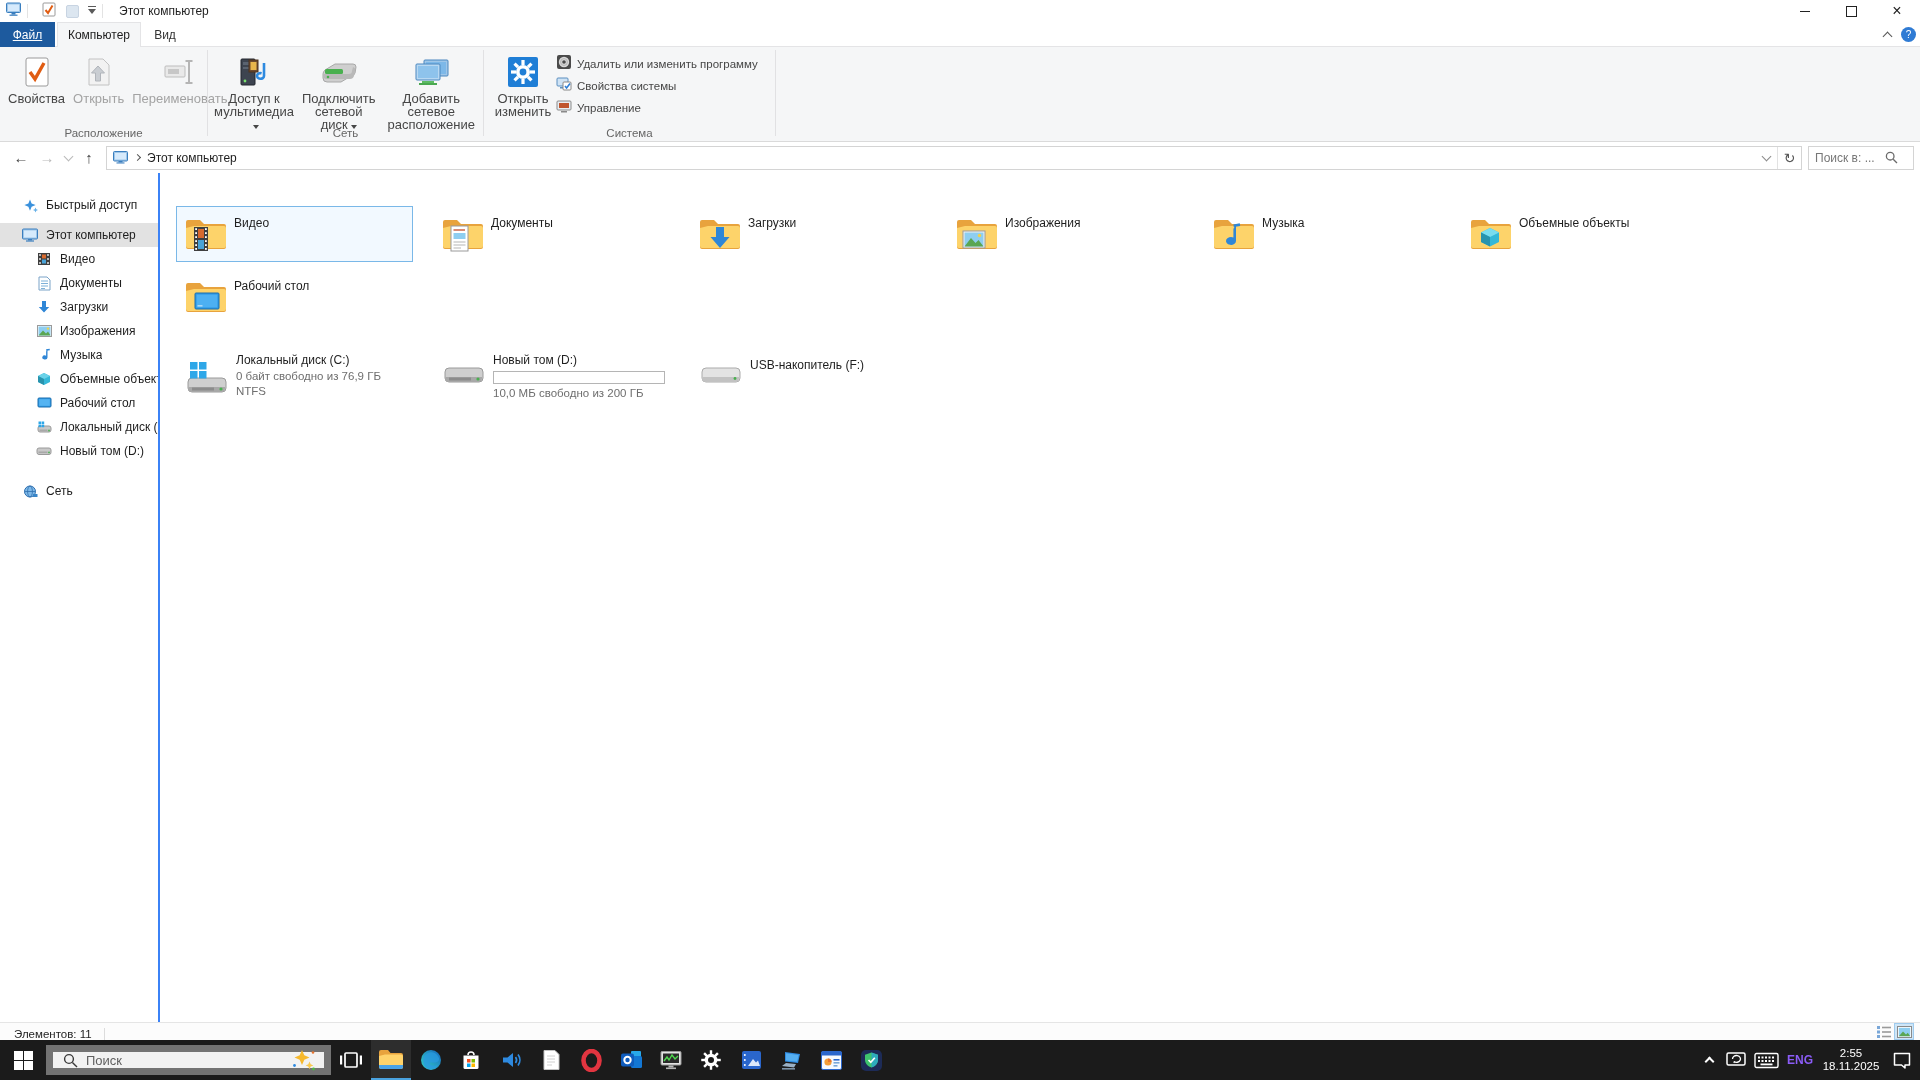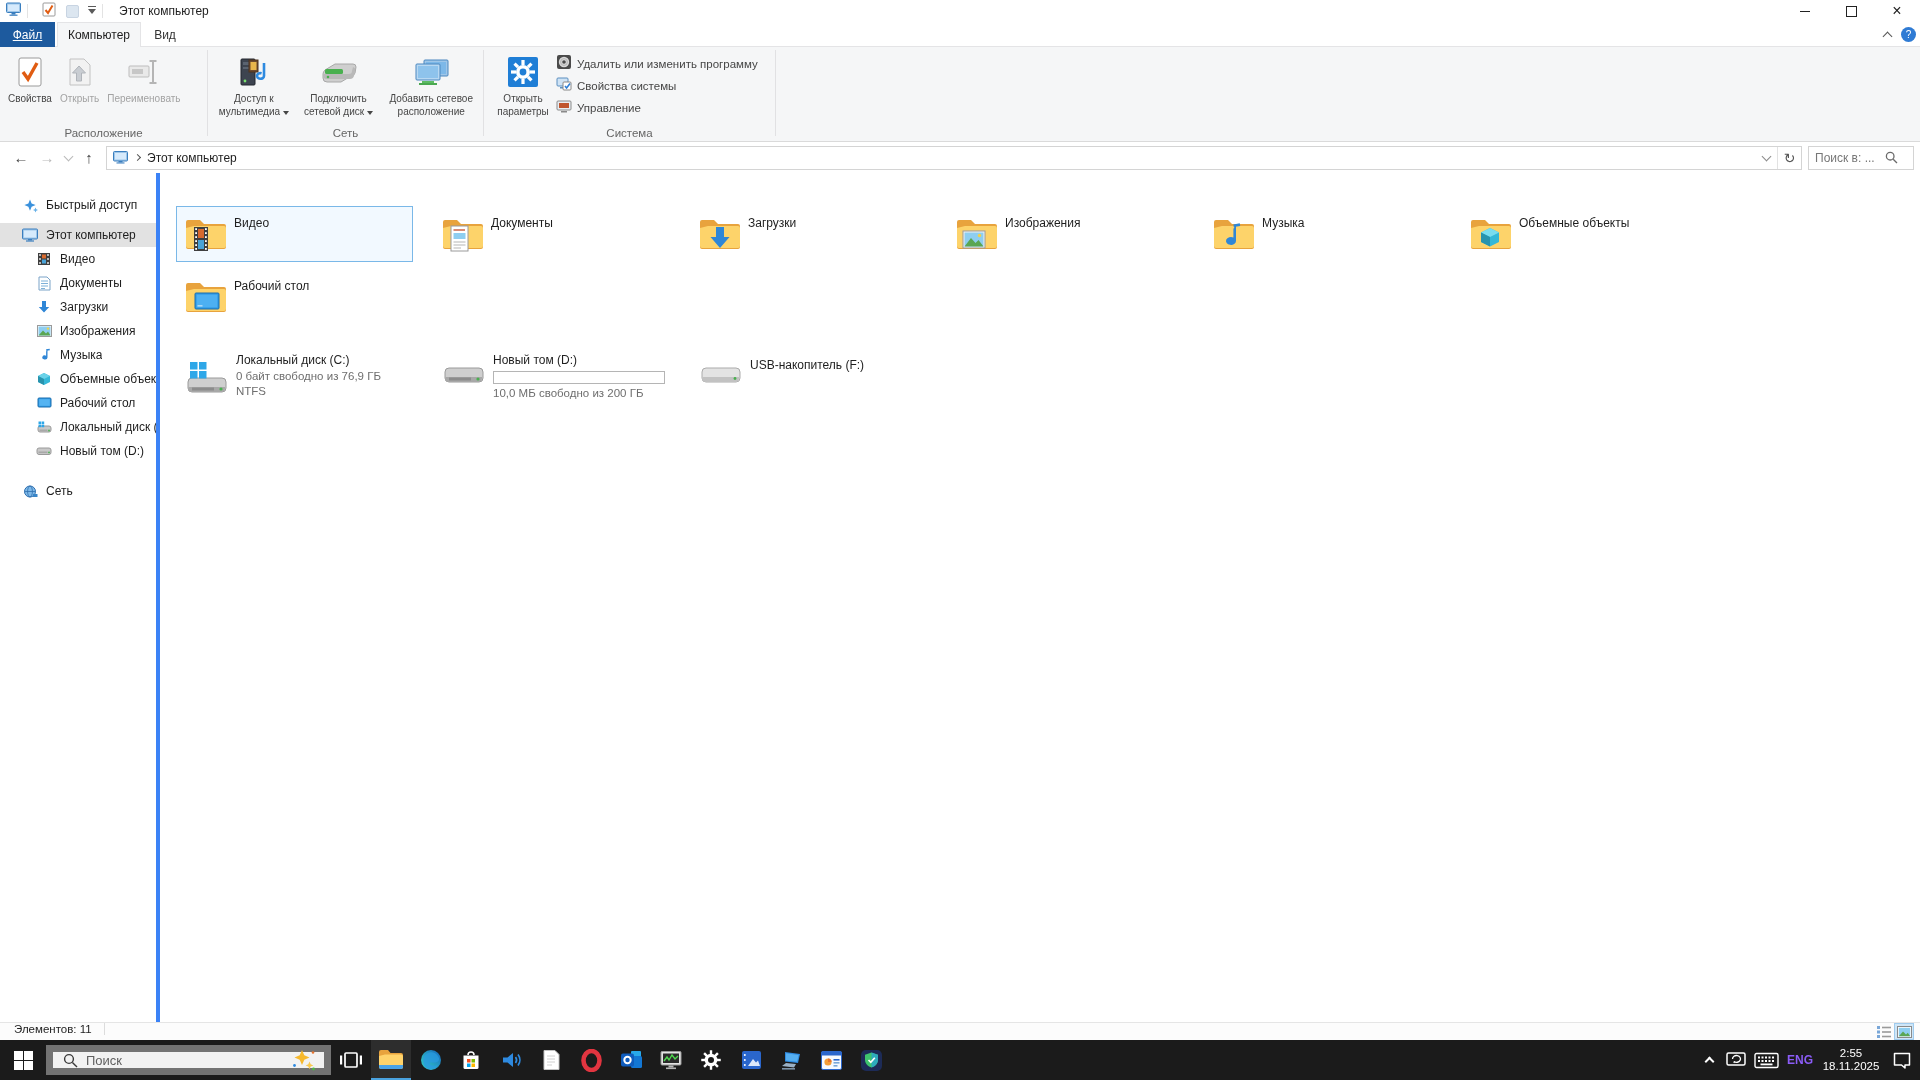--- a/index.html
+++ b/index.html
@@ -32,21 +32,21 @@
   .helpdot{width:15px;height:15px;border-radius:50%;background:#2f7bd4;color:#fff;font-size:10px;display:flex;align-items:center;justify-content:center;}
   .helpdot::before{content:"?";}
   
   .ribbon{position:absolute;left:0;top:47px;width:1920px;height:95px;background:#f5f6f7;border-bottom:1px solid #dadada;}
   .rgrp{position:absolute;top:0;height:95px;}
   .rsep{position:absolute;top:3px;height:86px;width:1px;background:#e1e1e3;}
   .rlabel{position:absolute;bottom:3px;left:0;right:0;text-align:center;font-size:11.5px;color:#666;}
   .rbtns{display:flex;align-items:flex-start;padding:5px 2px 0 4px;}
   .rbtn{display:flex;flex-direction:column;align-items:center;padding:2px 4px;}
   .rbtn .bico{height:36px;display:flex;align-items:center;justify-content:center;}
-  .rbtn .blbl{font-size:10px;line-height:13px;color:#464646;text-align:center;margin-top:2px;}
+  .rbtn .blbl{font-size:13px;line-height:13px;color:#464646;text-align:center;margin-top:2px;}
   .rbtn.disabled .blbl{color:#a3a3a3;}
   .drop-arrow{display:inline-block;width:0;height:0;border-left:3.5px solid transparent;border-right:3.5px solid transparent;border-top:4px solid #464646;margin-left:3px;}
   .smallstack{position:absolute;left:72px;top:6px;}
   .srow{display:flex;align-items:center;height:22px;}
   .srow .slbl{font-size:11.5px;color:#464646;margin-left:5px;white-space:nowrap;}
   
   .navrow{position:absolute;left:0;top:142px;width:1920px;height:31px;background:#fff;display:flex;align-items:center;padding:0 6px 0 8px;}
   .navbtn{width:26px;height:24px;display:flex;align-items:center;justify-content:center;font-size:15px;color:#444;}
   .navbtn.dim{color:#b9b9b9;}
   .arrow-glyph-back::before{content:"←";}
@@ -56,21 +56,21 @@
   .addrwrap{flex:1;height:24px;border:1px solid #d4d4d4;background:#fff;display:flex;align-items:center;margin-left:4px;}
   .crumb{display:flex;align-items:center;padding:0 6px;height:100%;}
   .crumbtxt{font-size:12px;color:#1e1e1e;margin-left:7px;}
   .addr-chev{margin-left:auto;width:22px;display:flex;justify-content:center;}
   .refreshcell{width:24px;height:100%;border-left:1px solid #e2e2e2;display:flex;align-items:center;justify-content:center;color:#555;}
   .searchbox{width:106px;height:24px;border:1px solid #d4d4d4;background:#fff;margin-left:6px;display:flex;align-items:center;}
   .searchbox input{border:none;outline:none;width:76px;font-size:12px;padding-left:6px;color:#333;background:transparent;}
   .searchbox input::placeholder{color:#777;}
   
   .main{position:absolute;left:0;top:173px;width:1920px;height:849px;background:#fff;}
-  .sidebar{position:absolute;left:0;top:0;width:160px;height:849px;border-right:4px solid #3b82f6;padding-top:20px;overflow:hidden;}
+  .sidebar{position:absolute;left:0;top:0;width:160px;height:849px;border-right:2px solid #3b82f6;padding-top:20px;overflow:hidden;}
   .srow2{height:24px;display:flex;align-items:center;font-size:12px;color:#1e1e1e;white-space:nowrap;}
   .srow2 .ic{width:16px;height:16px;flex:none;display:flex;align-items:center;justify-content:center;}
   .srow2 .lbl{margin-left:8px;overflow:hidden;}
   .ind1{padding-left:22px;}
   .ind2{padding-left:36px;}
   .sel{background:#e2e2e2;}
   .gap6{margin-top:6px;} .gap16{margin-top:16px;}
   .content{position:absolute;left:161px;top:0;width:1759px;height:849px;}
   .grphdr{position:absolute;left:10px;right:18px;display:flex;align-items:center;}
   .grphdr .gtxt{font-size:14px;color:#1c3d6e;margin-left:8px;white-space:nowrap;}
@@ -79,21 +79,21 @@
   .tile{width:237px;height:56px;margin-right:20px;display:flex;border:1px solid transparent;}
   .tile.selected{border:1px solid #7ab8e8;background:#f2f9ff;}
   .tile .ticon{flex:none;margin:8px 6px 0 7px;position:relative;}
   .tile .tname{font-size:12px;color:#1e1e1e;margin-top:9px;white-space:nowrap;}
   .dtext{display:flex;flex-direction:column;margin-top:7px;}
   .dtext .tname{margin-top:0;}
   .dsub{font-size:11.5px;color:#6e6e6e;margin-top:3px;white-space:nowrap;}
   .dbar{width:172px;height:13px;border:1px solid #b5b5b5;background:#fff;margin-top:4px;}
   .dbar .fill{height:100%;background:#c9252b;}
   
-  .statusbar{position:absolute;left:0;top:1022px;width:1920px;height:18px;background:#fcfcfc;border-top:1px solid #e5e5e5;display:flex;align-items:flex-start;font-size:11.5px;color:#1e1e1e;}
+  .statusbar{position:absolute;left:0;top:1022px;width:1920px;height:18px;background:#fcfcfc;border-top:1px solid #e5e5e5;display:flex;align-items:flex-end;font-size:11.5px;color:#1e1e1e;}
   .statusbar .stxt{margin-left:14px;}
   .ssep{width:1px;height:12px;background:#dcdcdc;margin-left:12px;}
   .viewicons{margin-left:auto;display:flex;margin-right:6px;}
   .vbtn{width:20px;height:17px;display:flex;align-items:center;justify-content:center;}
   .vbtn.active{background:#cfe6f7;border:1px solid #9fcbee;}
   
   .taskbar{position:absolute;left:0;top:1040px;width:1920px;height:40px;background:#1b1b1b;display:flex;align-items:center;}
   .tbtn{width:46px;height:40px;display:flex;align-items:center;justify-content:center;flex:none;}
   .tbtn.app{width:40px;}
   .tbtn.active-app{background:#2d2d2d;border-bottom:2px solid #4aa3e0;}
@@ -241,21 +241,21 @@
                 <rect x="14.4" y="4" width="3.2" height="5" transform="rotate(135 16 16)"></rect>
                 <rect x="14.4" y="4" width="3.2" height="5" transform="rotate(180 16 16)"></rect>
                 <rect x="14.4" y="4" width="3.2" height="5" transform="rotate(225 16 16)"></rect>
                 <rect x="14.4" y="4" width="3.2" height="5" transform="rotate(270 16 16)"></rect>
                 <rect x="14.4" y="4" width="3.2" height="5" transform="rotate(315 16 16)"></rect>
               </g>
               <circle cx="16" cy="16" r="7" fill="#fff"></circle>
               <circle cx="16" cy="16" r="3.4" fill="#1f7ed6"></circle>
             </svg>
         </span>
-        <span class="blbl">Открыть параметры</span>
+        <span class="blbl">Открыть изменить</span>
       </div>
       <div class="smallstack">
         <div class="srow">
           <span>
             <svg width="16" height="16" viewBox="0 0 16 16">
                 <rect x="1" y="1" width="14" height="14" rx="2" fill="#4a4a4a"></rect>
                 <circle cx="8" cy="8" r="5.2" fill="#d8d8d8"></circle>
                 <circle cx="8" cy="8" r="1.8" fill="#4a4a4a"></circle>
                 <circle cx="8" cy="8" r="3.4" fill="none" stroke="#b5b5b5"></circle>
               </svg>

